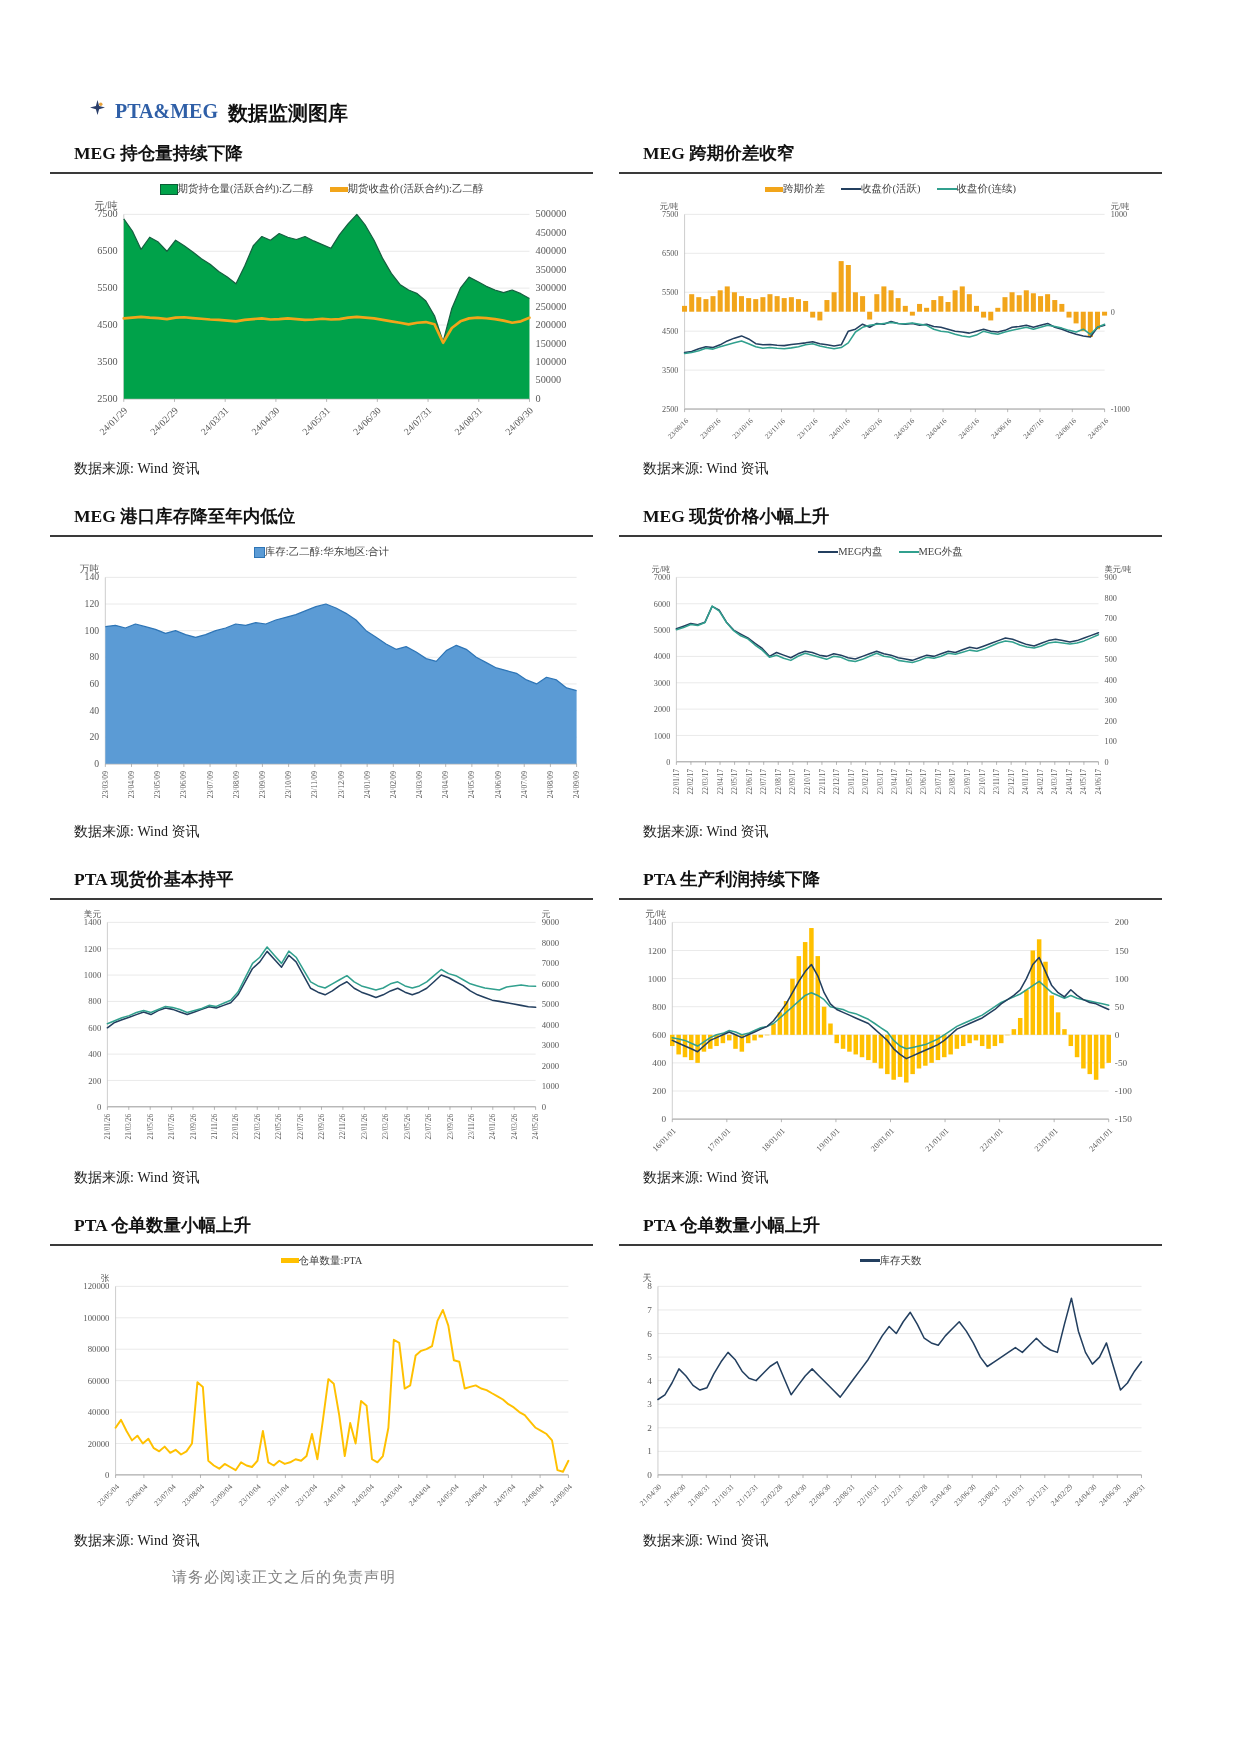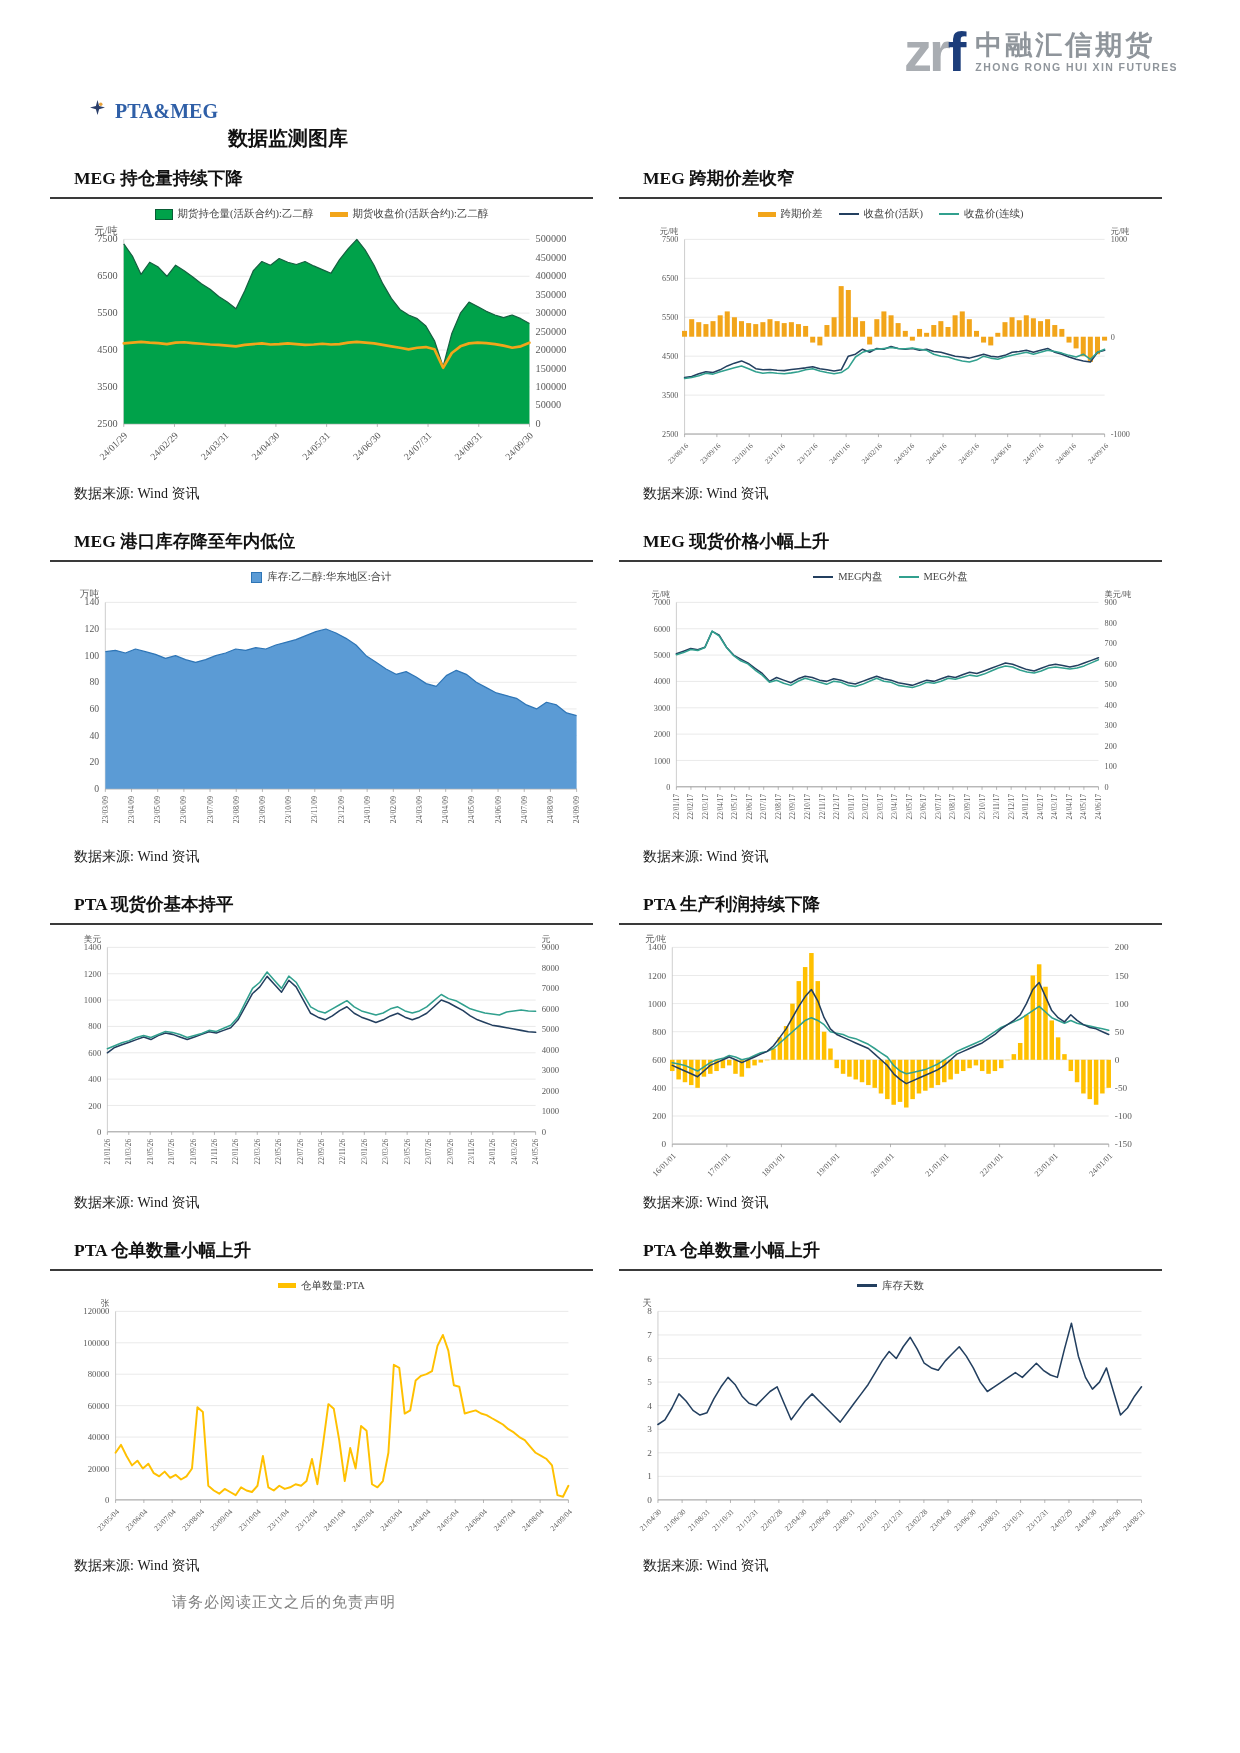--- a/index.html
+++ b/index.html
@@ -13,54 +13,47 @@
   .logo-f{color:#1c3d7a;}
   .logo-text{display:flex;flex-direction:column;line-height:1.15;}
   .logo-cn{font-family:"Liberation Sans","DejaVu Sans",sans-serif;font-weight:700;
            font-size:27px;color:#8f959b;letter-spacing:3px;}
   .logo-en{font-family:"Liberation Sans","DejaVu Sans",sans-serif;font-weight:700;
            font-size:10.5px;color:#8f959b;letter-spacing:1.4px;}
   
   .section-header{display:flex;align-items:flex-start;gap:10px;margin:0;padding:100px 78px 10px 90px;}
   .bullet{width:15px;height:15px;flex:0 0 auto;}
   .hdr-en{color:#2f5fa7;font-weight:700;font-size:20px;}
-  .hdr-cn{color:#111;font-weight:700;font-size:20px;margin-top:25px;}
+  .hdr-cn{color:#111;font-weight:700;font-size:20px;}
   
   .charts{display:grid;grid-template-columns:1fr 1fr;column-gap:26px;row-gap:26px;padding:4px 78px 0 50px;}
   .panel{min-width:0;}
   .panel-title{margin:0 0 7px 24px;font-size:17.5px;font-weight:700;color:#111;}
   .panel-rule{border-top:2px solid #3a3a3a;margin-bottom:6px;}
   .chart-box{width:100%;}
   .legend{display:flex;justify-content:center;align-items:center;gap:16px;flex-wrap:wrap;
           font-size:10.5px;color:#444;min-height:18px;margin-top:2px;}
-  .legend-item{display:inline-flex;align-items:center;gap:5px;white-space:nowrap;}
+  .legend-item{display:inline-flex;align-items:center;white-space:nowrap;}
   .swatch{display:inline-block;}
   .swatch.box{width:16px;height:9px;border:1px solid #0a5c35;}
   .swatch.box-sm{width:9px;height:9px;border:1px solid #2e75b6;}
   .swatch.bar{width:18px;height:5px;}
   .swatch.line{width:20px;height:2.5px;}
   .svg-wrap{width:100%;}
   svg{display:block;}
   svg text{font-family:"Liberation Serif","DejaVu Serif",serif;fill:#595959;}
   .panel-source{margin:4px 0 0 24px;font-size:14px;color:#1a1a1a;}
   
   .footer{margin:18px 0 0 172px;font-size:15px;color:#7f7f7f;letter-spacing:1px;}
 </style>
 </head>
 <body>
 
 <div class="page">
 
-  <div class="logo">
-    <div class="logo-zrf"><span class="logo-zr">zr</span><span class="logo-f">f</span></div>
-    <div class="logo-text">
-      <span class="logo-cn">中融汇信期货</span>
-      <span class="logo-en">ZHONG RONG HUI XIN FUTURES</span>
-    </div>
-  </div>
 
   <div class="section-header">
     <svg class="bullet" viewBox="0 0 12 12">
       <path d="M6 0 L7.3 4.7 L12 6 L7.3 7.3 L6 12 L4.7 7.3 L0 6 L4.7 4.7 Z" fill="#2b3f6b"></path>
       <circle cx="8.6" cy="3.4" r="1.4" fill="#e8a33d"></circle>
     </svg>
     <span class="hdr-en">PTA&amp;MEG</span>
     <span class="hdr-cn">数据监测图库</span>
   </div>
 

